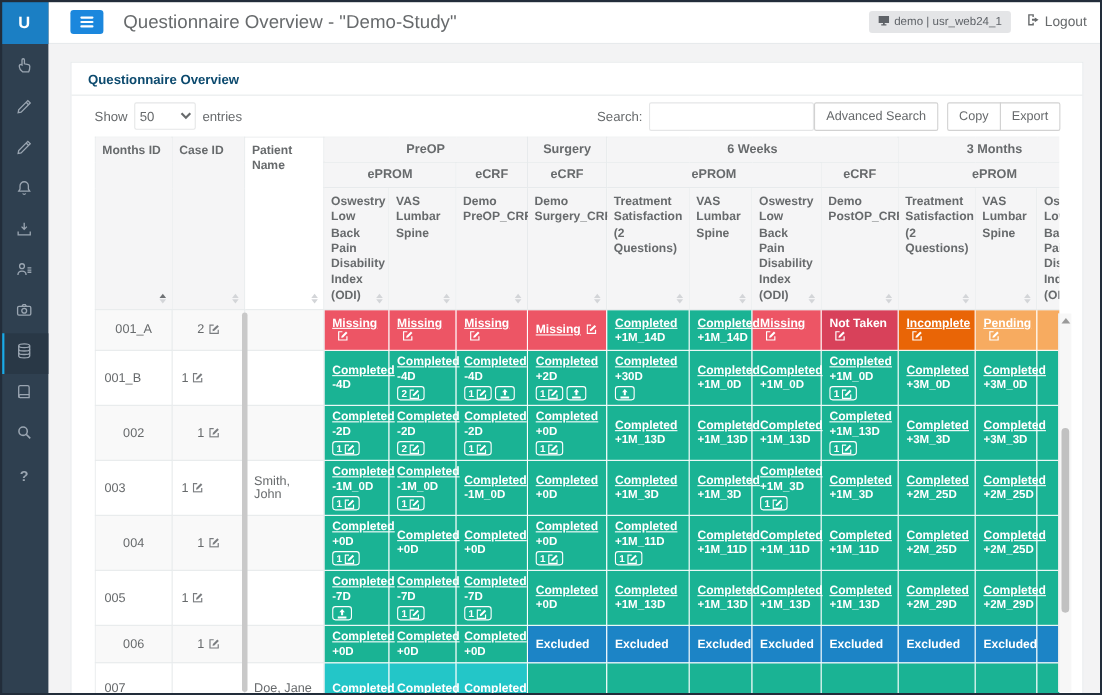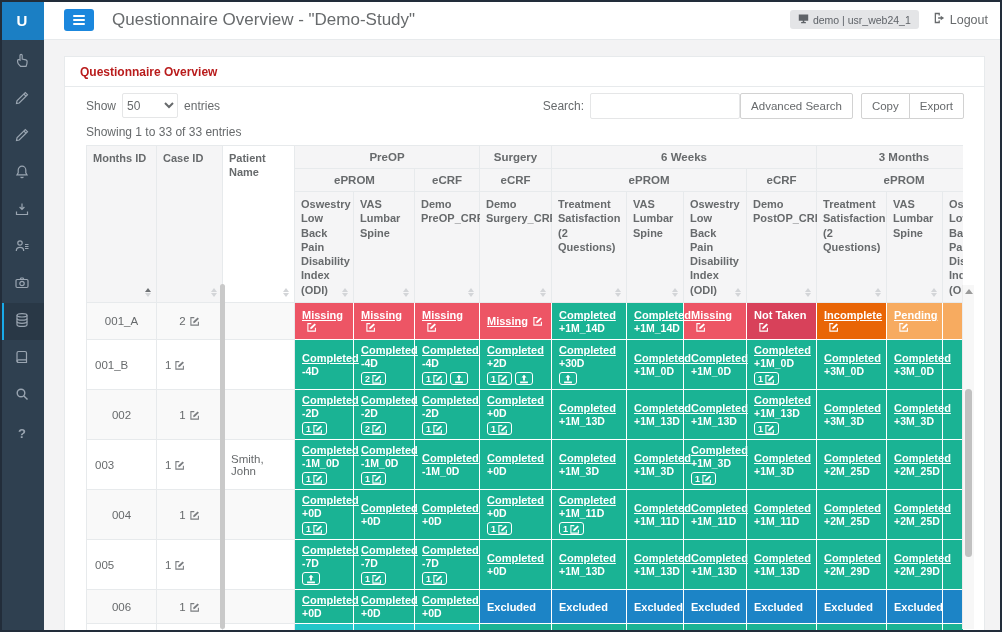--- a/index.html
+++ b/index.html
@@ -27,21 +27,21 @@
   .top-right { margin-left:auto; margin-right:14px; display:flex; align-items:center; gap:14px; }
   .session-pill { background:#e4e5e7; border-radius:3px; padding:3px 8px; font-size:10.5px; color:#5f6368;
                   display:flex; align-items:center; gap:4px; }
   .session-pill svg { color:#5f6368; }
   .logout { display:flex; align-items:center; gap:5px; font-size:12.5px; color:#676a6c; cursor:pointer; background:none; border:none;
             font-family:"Liberation Sans",sans-serif; }
 
   
   .panel { position:absolute; left:64px; top:56px; width:921px; bottom:0; background:#fff; border:1px solid #e7eaec; z-index:5; }
   .panel-title { height:30px; line-height:30px; border-bottom:1px solid #e7eaec; padding:0 15px; font-size:12px;
-                 font-weight:bold; color:#b91c1c; }
+                 font-weight:bold; color:#0c4a6e; }
   .panel-body { padding:5px 20px 0 21px; }
 
   .controls { display:flex; align-items:center; height:27px; margin-bottom:5px; font-size:12px; color:#676a6c; }
   .controls select { margin:0 6px; width:56px; height:25px; border:1px solid #e5e6e7; border-radius:2px; color:#676a6c;
                      font-size:12px; font-family:"Liberation Sans",sans-serif; background:#fff; }
   .search-zone { margin-left:auto; display:flex; align-items:center; }
   .search-zone label { margin-right:6px; }
   .search-zone input { width:150px; height:26px; border:1px solid #e5e6e7; border-radius:2px; padding:0 6px; font-size:12px; }
   .dt-btn { height:26px; background:#fff; border:1px solid #d2d2d2; border-radius:2px; color:#676a6c; font-size:11.5px;
             padding:0 10px; cursor:pointer; font-family:"Liberation Sans",sans-serif; }
@@ -193,21 +193,20 @@
       <span>entries</span>
       <div class="search-zone">
         <label>Search:</label>
         <input type="text" value="" style="">
         <button class="dt-btn adv">Advanced Search</button>
         <button class="dt-btn copy">Copy</button>
         <button class="dt-btn export">Export</button>
       </div>
     </div>
 
-    <div class="results-info">Showing 1 to 33 of 33 entries</div>
 
     <div class="table-wrap">
       <table id="qtable">
           <colgroup>
             <col style="width: 70px;">
             <col style="width: 66px;">
             <col style="width: 72px;">
             <col style="width: 59px;">
             <col style="width: 61px;">
             <col style="width: 65px;">

